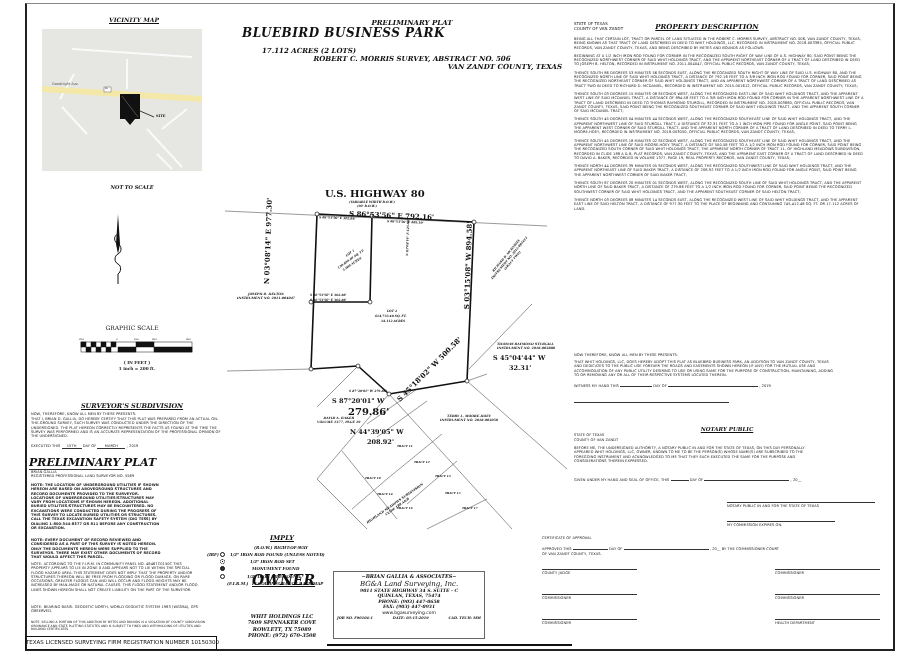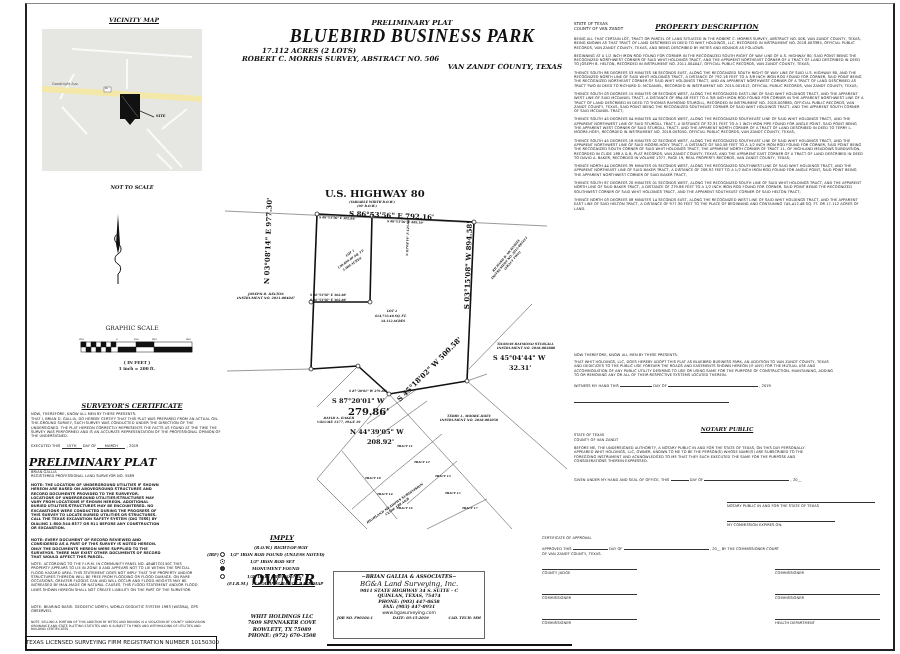--- a/index.html
+++ b/index.html
@@ -67,21 +67,21 @@
         <rect x="17" y="10" width="5" height="5" fill="#111"></rect>
         <rect x="27" y="10" width="5" height="5" fill="#111"></rect>
       <rect x="39" y="10" width="18" height="5" fill="#111"></rect>
         <rect x="57" y="5" width="18" height="5" fill="#111"></rect>
         <rect x="75" y="10" width="38" height="5" fill="#111"></rect>
     </g>
   </svg>
   <div class="abs small" style="left:60px;top:356px;width:100px;text-align:center;font-family:'DejaVu Serif',serif;font-weight:bold;">( IN FEET )</div>
   <div class="abs small" style="left:60px;top:362px;width:100px;text-align:center;font-family:'DejaVu Serif',serif;font-weight:bold;text-transform:none;">1 inch = 200 ft.</div>
 
-  <div class="abs hdr-u" style="left:40px;top:398px;width:130px;font-size:6.5px;">SURVEYOR'S CERTIFICATE</div>
+  <div class="abs hdr-u" style="left:40px;top:398px;width:130px;font-size:6.5px;">SURVEYOR'S SUBDIVISION</div>
   <div class="abs tiny" style="left:4px;top:408px;width:190px;">NOW, THEREFORE, KNOW ALL MEN BY THESE PRESENTS:</div>
   <div class="abs tiny" style="left:4px;top:413px;width:190px;">THAT I, BRIAN D. GALLIA, DO HEREBY CERTIFY THAT THIS PLAT WAS PREPARED FROM AN ACTUAL ON-THE-GROUND SURVEY, SUCH SURVEY WAS CONDUCTED UNDER THE DIRECTION OF THE UNDERSIGNED. THE PLAT HEREON CORRECTLY REPRESENTS THE FACTS AS FOUND AT THE TIME THE SURVEY WAS PERFORMED AND IS AN ACCURATE REPRESENTATION OF THE PROFESSIONAL OPINION OF THE UNDERSIGNED.</div>
   <div class="abs tiny" style="left:4px;top:440px;width:190px;white-space:nowrap;">
     <span>EXECUTED THIS</span>
     <span style="display:inline-block;width:20px;border-bottom:0.5px solid #333;text-align:center;">15TH</span>
     <span>DAY OF</span>
     <span style="display:inline-block;width:28px;border-bottom:0.5px solid #333;text-align:center;">MARCH</span>
     <span>, 2019</span>
   </div>
 
@@ -144,23 +144,23 @@
     <div style="font-style:normal;font-family:'DejaVu Sans',sans-serif;font-weight:normal;">www.bgasurveying.com</div>
     <div style="display:flex;justify-content:space-between;padding:0 3px;font-size:3.5px;">
       <span>JOB NO.  F90104-1</span>
       <span>DATE: 03-15-2019</span>
       <span>CAD. TECH:  MM</span>
     </div>
   </div>
   <div class="abs" style="left:300px;top:640px;width:245px;height:2px;background:#111;"></div>
 
   <div class="abs serif-it" style="left:235px;top:14px;width:300px;text-align:center;font-size:7px;">PRELIMINARY PLAT</div>
-  <div class="abs serif-it" style="left:215px;top:22px;width:340px;text-align:center;font-size:18px;letter-spacing:0.5px;font-family:Liberation Serif, serif;">BLUEBIRD BUSINESS PARK</div>
+  <div class="abs serif-it" style="left:215px;top:22px;width:340px;font-size:12px;letter-spacing:0.5px;">BLUEBIRD BUSINESS PARK</div>
   <div class="abs serif-it" style="left:235px;top:42px;width:300px;font-size:7px;">17.112 ACRES (2 LOTS)</div>
-  <div class="abs serif-it" style="left:215px;top:50px;width:340px;text-align:left;font-size:7px;">ROBERT C. MORRIS SURVEY, ABSTRACT NO. 506</div>
+  <div class="abs serif-it" style="left:215px;top:50px;width:340px;text-align:center;font-size:7px;">ROBERT C. MORRIS SURVEY, ABSTRACT NO. 506</div>
   <div class="abs serif-it" style="left:235px;top:58px;width:300px;text-align:right;font-size:7px;">VAN ZANDT COUNTY, TEXAS</div>
 
   <svg class="abs" style="left:190px;top:175px;" width="380" height="380" viewBox="0 0 380 380">
 
     <line x1="8" y1="32" x2="330" y2="47" stroke="#555" stroke-width="0.6"></line>
 
     <g stroke="#111" stroke-width="1.6" fill="none">
       <polyline points="100,35 257,43"></polyline>
       <polyline points="100,35 94,190"></polyline>
       <polyline points="257,43 250,202"></polyline>

